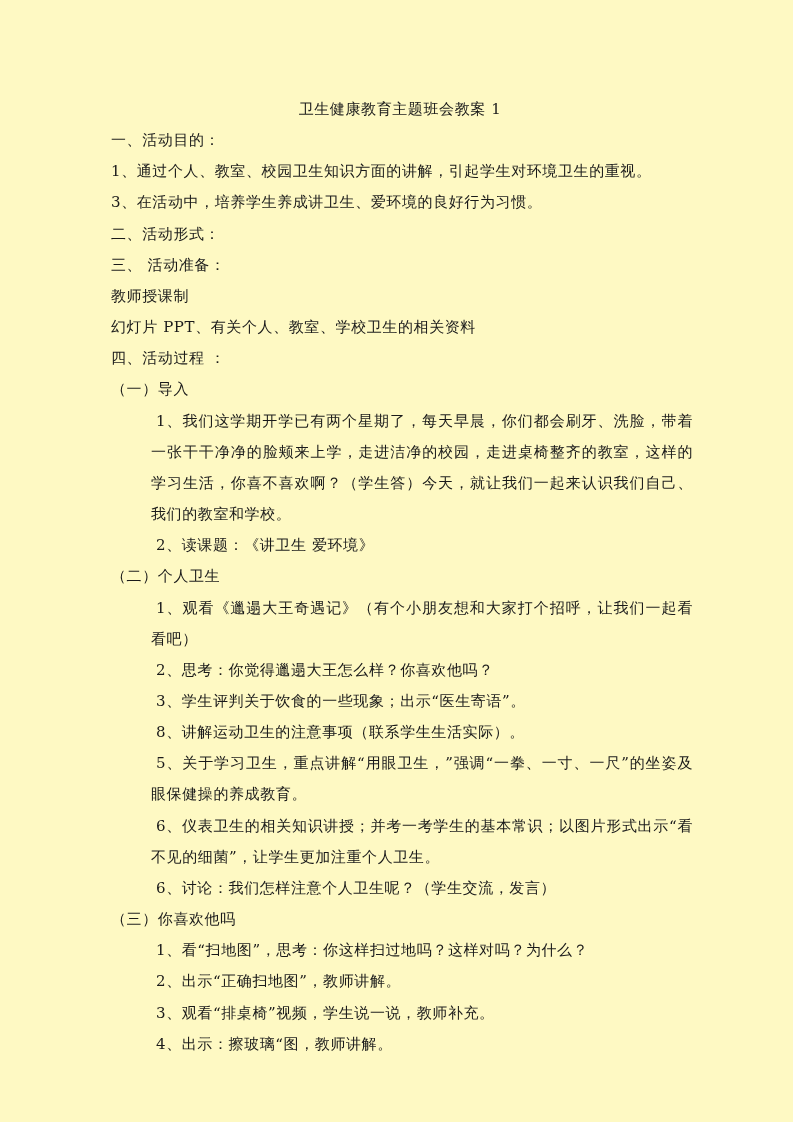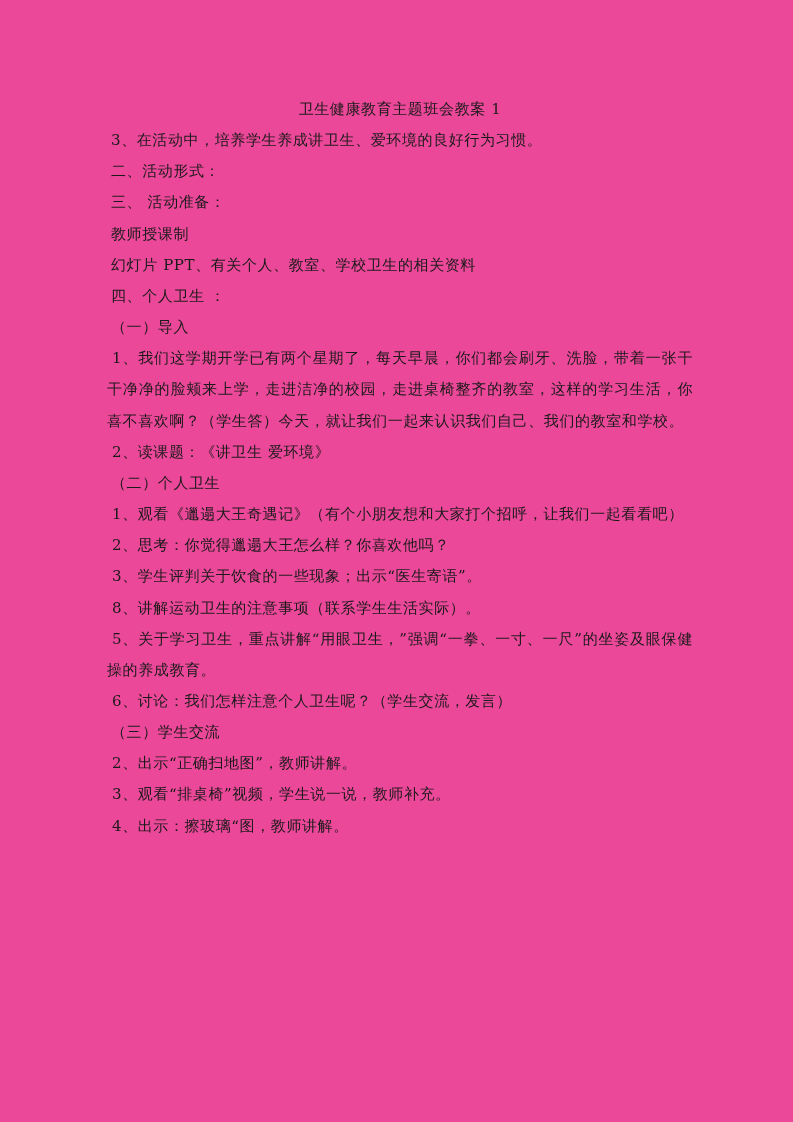--- a/index.html
+++ b/index.html
@@ -14,21 +14,21 @@
       overflow: hidden;
       font-family: "DejaVu Serif", "Liberation Serif", serif;
       color: #1a1a1a;
     }
     .page {
       position: absolute;
       left: 0;
       top: 0;
       width: 793px;
       height: 1122px;
-      background: #ec4899;
+      background: #fef9c3;
     }
     .content {
       position: absolute;
       left: 107px;
       top: 94px;
       width: 586px;
       font-size: 15px;
       line-height: 31.15px;
       letter-spacing: 0.6px;
     }
@@ -42,48 +42,52 @@
     }
     .p {
       margin: 0;
       white-space: normal;
       text-align: justify;
       text-justify: inter-character;
     }
     .heading { padding-left: 4px; }
     .sub { padding-left: 4px; }
     .item { text-indent: 4px; }
-    .item-indent { text-indent: 5px; }
+    .item-indent { text-indent: 5px; margin-left: 44px; }
   </style>
 </head>
 <body>
 
 <div class="page">
   <div class="content">
     <h1 class="title">卫生健康教育主题班会教案 1</h1>
 
+    <p class="p heading">一、活动目的：</p>
+    <p class="p item">1、通过个人、教室、校园卫生知识方面的讲解，引起学生对环境卫生的重视。</p>
     <p class="p item">3、在活动中，培养学生养成讲卫生、爱环境的良好行为习惯。</p>
 
     <p class="p heading">二、活动形式：</p>
     <p class="p heading">三、  活动准备：</p>
 
     <p class="p item">教师授课制</p>
     <p class="p item">幻灯片 PPT、有关个人、教室、学校卫生的相关资料</p>
 
-    <p class="p heading">四、个人卫生 ：</p>
+    <p class="p heading">四、活动过程 ：</p>
     <p class="p sub">（一）导入</p>
     <p class="p item-indent">1、我们这学期开学已有两个星期了，每天早晨，你们都会刷牙、洗脸，带着一张干干净净的脸颊来上学，走进洁净的校园，走进桌椅整齐的教室，这样的学习生活，你喜不喜欢啊？（学生答）今天，就让我们一起来认识我们自己、我们的教室和学校。</p>
     <p class="p item-indent">2、读课题：《讲卫生 爱环境》</p>
 
     <p class="p sub">（二）个人卫生</p>
     <p class="p item-indent">1、观看《邋遢大王奇遇记》（有个小朋友想和大家打个招呼，让我们一起看看吧）</p>
     <p class="p item-indent">2、思考：你觉得邋遢大王怎么样？你喜欢他吗？</p>
     <p class="p item-indent">3、学生评判关于饮食的一些现象；出示“医生寄语”。</p>
     <p class="p item-indent">8、讲解运动卫生的注意事项（联系学生生活实际）。</p>
     <p class="p item-indent">5、关于学习卫生，重点讲解“用眼卫生，”强调“一拳、一寸、一尺”的坐姿及眼保健操的养成教育。</p>
+    <p class="p item-indent">6、仪表卫生的相关知识讲授；并考一考学生的基本常识；以图片形式出示“看不见的细菌”，让学生更加注重个人卫生。</p>
     <p class="p item-indent">6、讨论：我们怎样注意个人卫生呢？（学生交流，发言）</p>
 
-    <p class="p sub">（三）学生交流</p>
+    <p class="p sub">（三）你喜欢他吗</p>
+    <p class="p item-indent">1、看“扫地图”，思考：你这样扫过地吗？这样对吗？为什么？</p>
     <p class="p item-indent">2、出示“正确扫地图”，教师讲解。</p>
     <p class="p item-indent">3、观看“排桌椅”视频，学生说一说，教师补充。</p>
     <p class="p item-indent">4、出示：擦玻璃“图，教师讲解。</p>
   </div>
 </div>
 
 </body></html>

